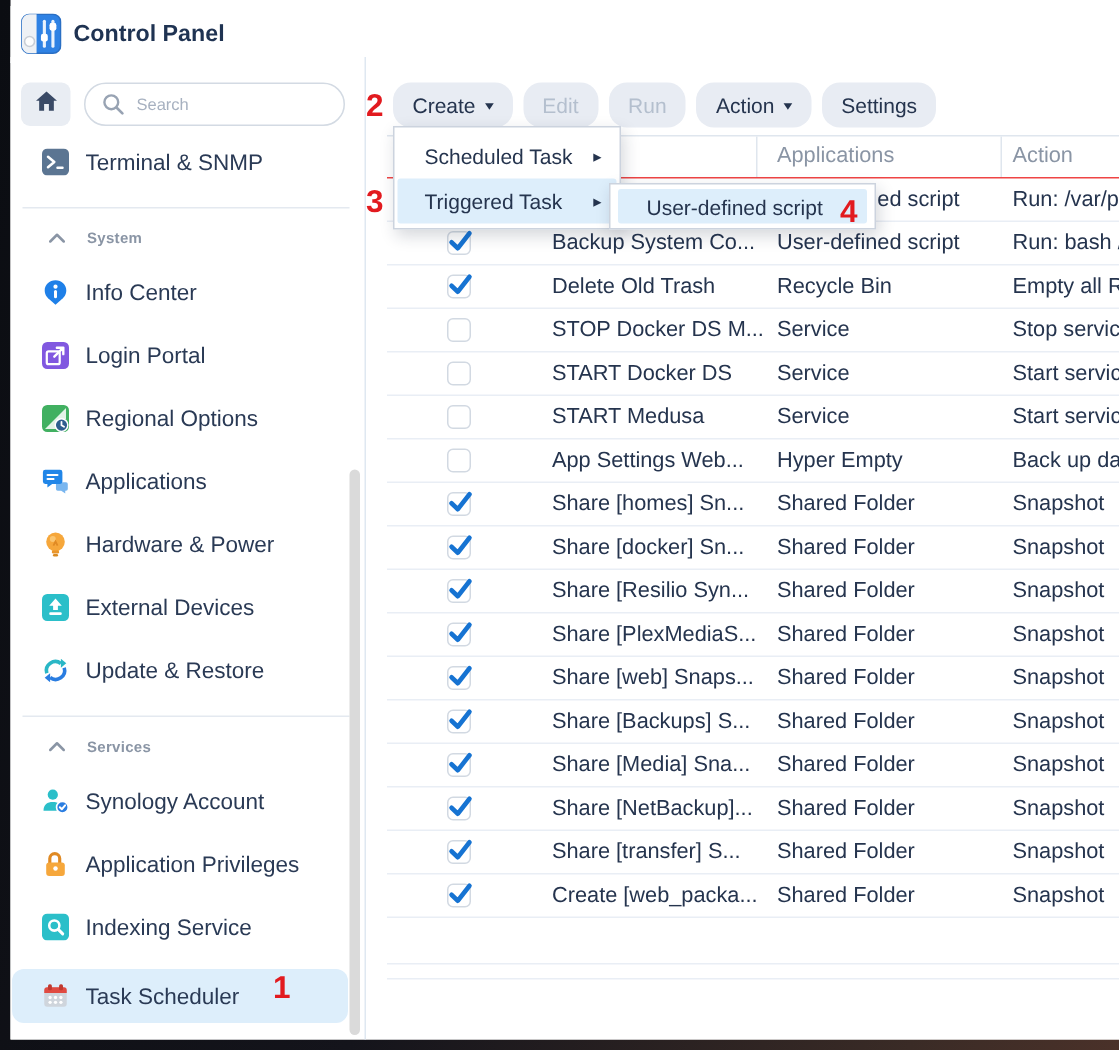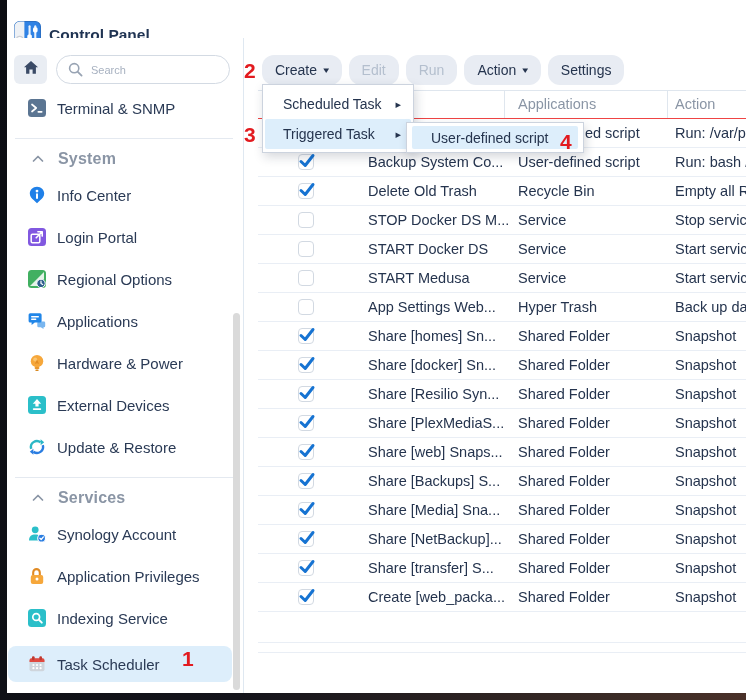--- a/index.html
+++ b/index.html
@@ -1,20 +1,20 @@
 <!DOCTYPE html>
 <html><head>
 <meta charset="utf-8">
 <style>
   *{box-sizing:border-box;margin:0;padding:0}
   body{margin:0;font-family:"Liberation Sans",sans-serif;background:#222}
   #stage{position:relative;width:746px;height:700px;overflow:hidden;
     background:linear-gradient(105deg,#0b0d12 0%,#14141b 45%,#3a2b26 85%,#4a3129 100%);}
   #window{position:absolute;left:7px;top:0;width:739px;height:693px;background:#fff;}
-  #topbar{position:absolute;left:0;top:16px;width:100%;height:38px;background:#fff;
+  #topbar{position:absolute;left:0;top:4px;width:100%;height:38px;background:#fff;
     border-bottom:1px solid #e3e7ee;display:flex;align-items:center;text-align:center;}
   #app-icon{margin-left:7px;width:27px;height:27px;display:inline-flex}
   #app-title{margin-left:8px;font-size:15.5px;font-weight:bold;color:#1f3352;}
   
   #sidebar{position:absolute;left:0;top:38px;width:237px;height:655px;background:#fff;
     border-right:1px solid #dfe8f1;overflow:hidden;}
   .search-row{display:flex;margin:17px 0 0 7px;align-items:center}
   #home-btn{width:33px;height:29px;background:#e9edf3;border-radius:6px;display:flex;
     align-items:center;justify-content:center;cursor:pointer}
   #search-box{margin-left:9px;width:174px;height:29px;border:1px solid #d3dae3;border-radius:15px;
@@ -24,21 +24,21 @@
     background:transparent;font-family:inherit;}
   #search-box input::placeholder{color:#a7b1c0;}
   .side-item{height:36px;margin:6px 11px 0 1px;display:flex;align-items:center;border-radius:8px;cursor:pointer}
   .side-item .icon{margin-left:20px;width:18px;height:18px;flex:none;display:inline-flex}
   .side-label{margin-left:11px;font-size:15px;color:#2a3a55;white-space:nowrap}
   .side-item.selected{background:#ddeefb;}
   .side-item.selected{margin-top:10px}
   .side-divider{height:1px;background:#e4e9f0;margin:12px 10px 0 8px;}
   .side-header{height:24px;margin-top:8px;display:flex;align-items:center;padding-left:25px;cursor:pointer}
   .side-header .chev{width:12px;height:8px;display:inline-flex}
-  .side-header .hlabel{margin-left:14px;font-size:16px;font-weight:bold;color:#8a95a5;letter-spacing:.2px}
+  .side-header .hlabel{margin-left:14px;font-size:10px;font-weight:bold;color:#8a95a5;letter-spacing:.2px}
   #side-scrollbar{position:absolute;left:226px;top:275px;width:7px;height:377px;border-radius:4px;background:#dadada;}
   
   #main{position:absolute;left:237px;top:38px;width:502px;height:655px;background:#fff;overflow:hidden;}
   #toolbar{position:absolute;left:18px;top:17px;display:flex;gap:7px;}
   .tbtn{height:30px;background:#e8ecf3;border:none;border-radius:12px;font-size:14px;color:#25344e;
     font-family:inherit;display:flex;align-items:center;padding:0 13px;cursor:pointer;white-space:nowrap}
   .tbtn .caret{font-size:9px;margin-left:7px;transform:scaleX(1.3)}
   .tbtn.disabled{color:#b4bfce;}
   #thead{position:absolute;left:14px;top:52px;right:0;height:29px;
     border-top:1px solid #dfe6ee;border-bottom:1px solid #ef4444;}
@@ -343,21 +343,21 @@
           </div>
           <div class="trow">
             <span class="cbox"></span>
             <span class="cell name">START Medusa</span>
             <span class="cell app">Service</span>
             <span class="cell act">Start servic</span>
           </div>
           <div class="trow">
             <span class="cbox"></span>
             <span class="cell name">App Settings Web...</span>
-            <span class="cell app">Hyper Trash</span>
+            <span class="cell app">Hyper Empty</span>
             <span class="cell act">Back up da</span>
           </div>
           <div class="trow">
             <span class="cbox">
               <svg width="20" height="20" viewBox="0 0 20 20">
                 <path d="M4 10.5 L8.2 14.5 L16 4.5" fill="none" stroke="#1673d2" stroke-width="3" stroke-linecap="round" stroke-linejoin="round"></path>
               </svg>
             </span>
             <span class="cell name">Share [homes] Sn...</span>
             <span class="cell app">Shared Folder</span>

